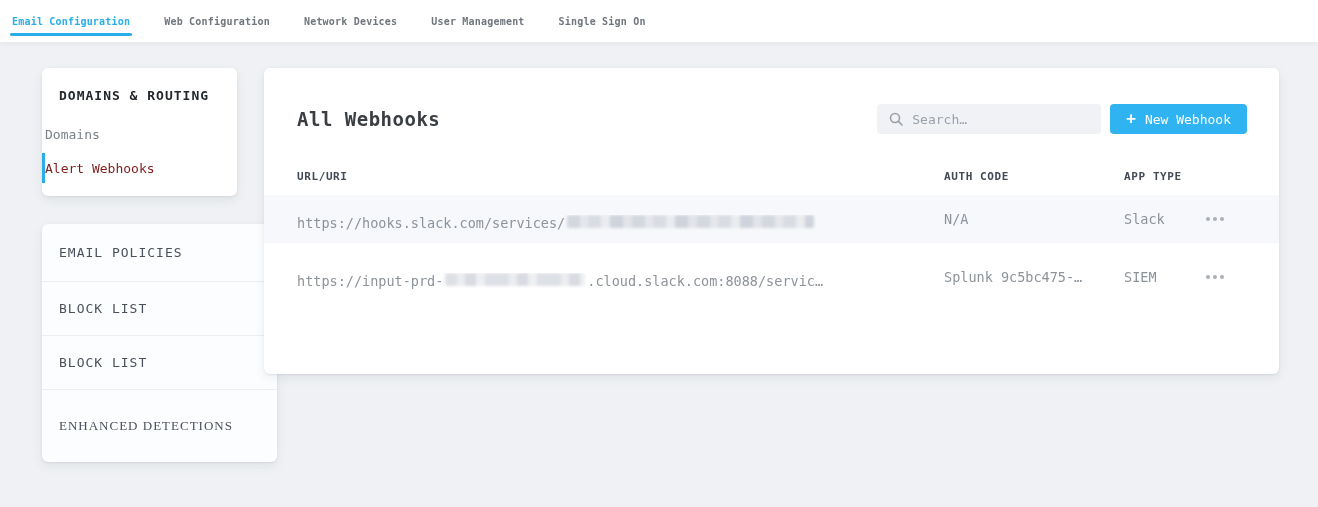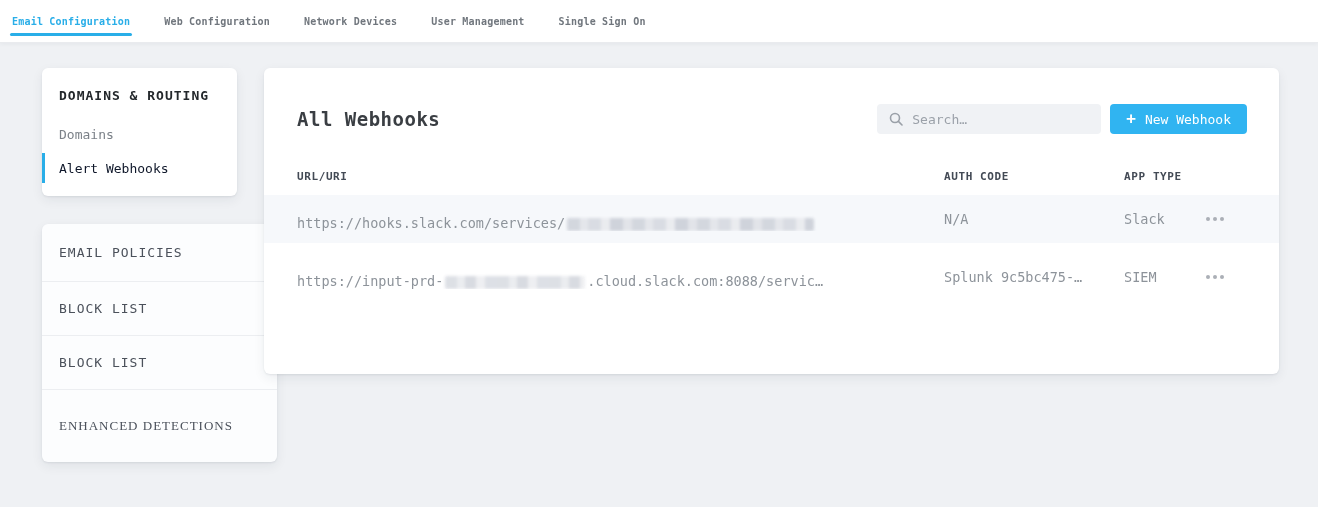--- a/index.html
+++ b/index.html
@@ -37,24 +37,24 @@
   }
   
   .side-card1 { left:42px; top:68px; width:195px; height:128px; padding-top:20px; }
   .side-heading {
     padding-left:17px; font-size:13px; font-weight:bold;
     color:#24282c; letter-spacing:1px; white-space:nowrap;
   }
   .side-items { margin-top:16px; }
   .side-item {
     height:30px; margin-top:4px; display:flex; align-items:center;
-    border-left:3px solid transparent; padding-left:14px;
+    border-left:3px solid transparent; 
     font-size:13px; color:#7b8188; cursor:pointer; white-space:nowrap;
   }
-  .side-item.active { border-left-color:#29aee8; color:#0f172a; }
+  .side-item.active { border-left-color:#29aee8; color:#7f1d1d; }
   
   .side-card2 { left:42px; top:224px; width:235px; background:#fcfdfe; }
   .section-item {
     display:flex; align-items:center;
     padding:0 17px; font-size:13px; font-weight:500;
     color:#4b515b; letter-spacing:1px; cursor:pointer; line-height:20px;
   }
   .section-item + .section-item { border-top:1px solid #eceef1; }
   .si-0 { height:57px; } .si-1 { height:54px; } .si-2 { height:54px; } .si-3 { height:73px;font-family:Liberation Serif, serif; }
   
@@ -93,21 +93,21 @@
     font-size:11px; font-weight:bold; color:#434a55; letter-spacing:.6px;
     white-space:nowrap;
   }
   .trow { height:48px; }
   .trow.shaded { background:#f6f8fb; }
   .trow + .trow { margin-top:10px; }
   .cell {
     font-size:13.5px; color:#8d939a; white-space:nowrap;
     overflow:hidden; text-overflow:ellipsis;
   }
-  .url-cell { display:flex; align-items:flex-end; overflow:hidden;margin-top:8px; }
+  .url-cell { display:flex; align-items:flex-start; overflow:hidden;margin-top:8px; }
   .url-cell span.txt { white-space:pre; }
   .redacted {
     display:inline-block; height:13px; border-radius:2px; flex:none;
     margin:0 2px;
     background:repeating-linear-gradient(90deg,
       #ced2da 0 13px, #e2e4e9 13px 21px, #d5d8df 21px 34px,
       #e9eaee 34px 43px, #c9cdd6 43px 56px, #dfe1e6 56px 65px);
     filter:blur(1.4px); opacity:.85;
   }
   .redacted.r1 {

